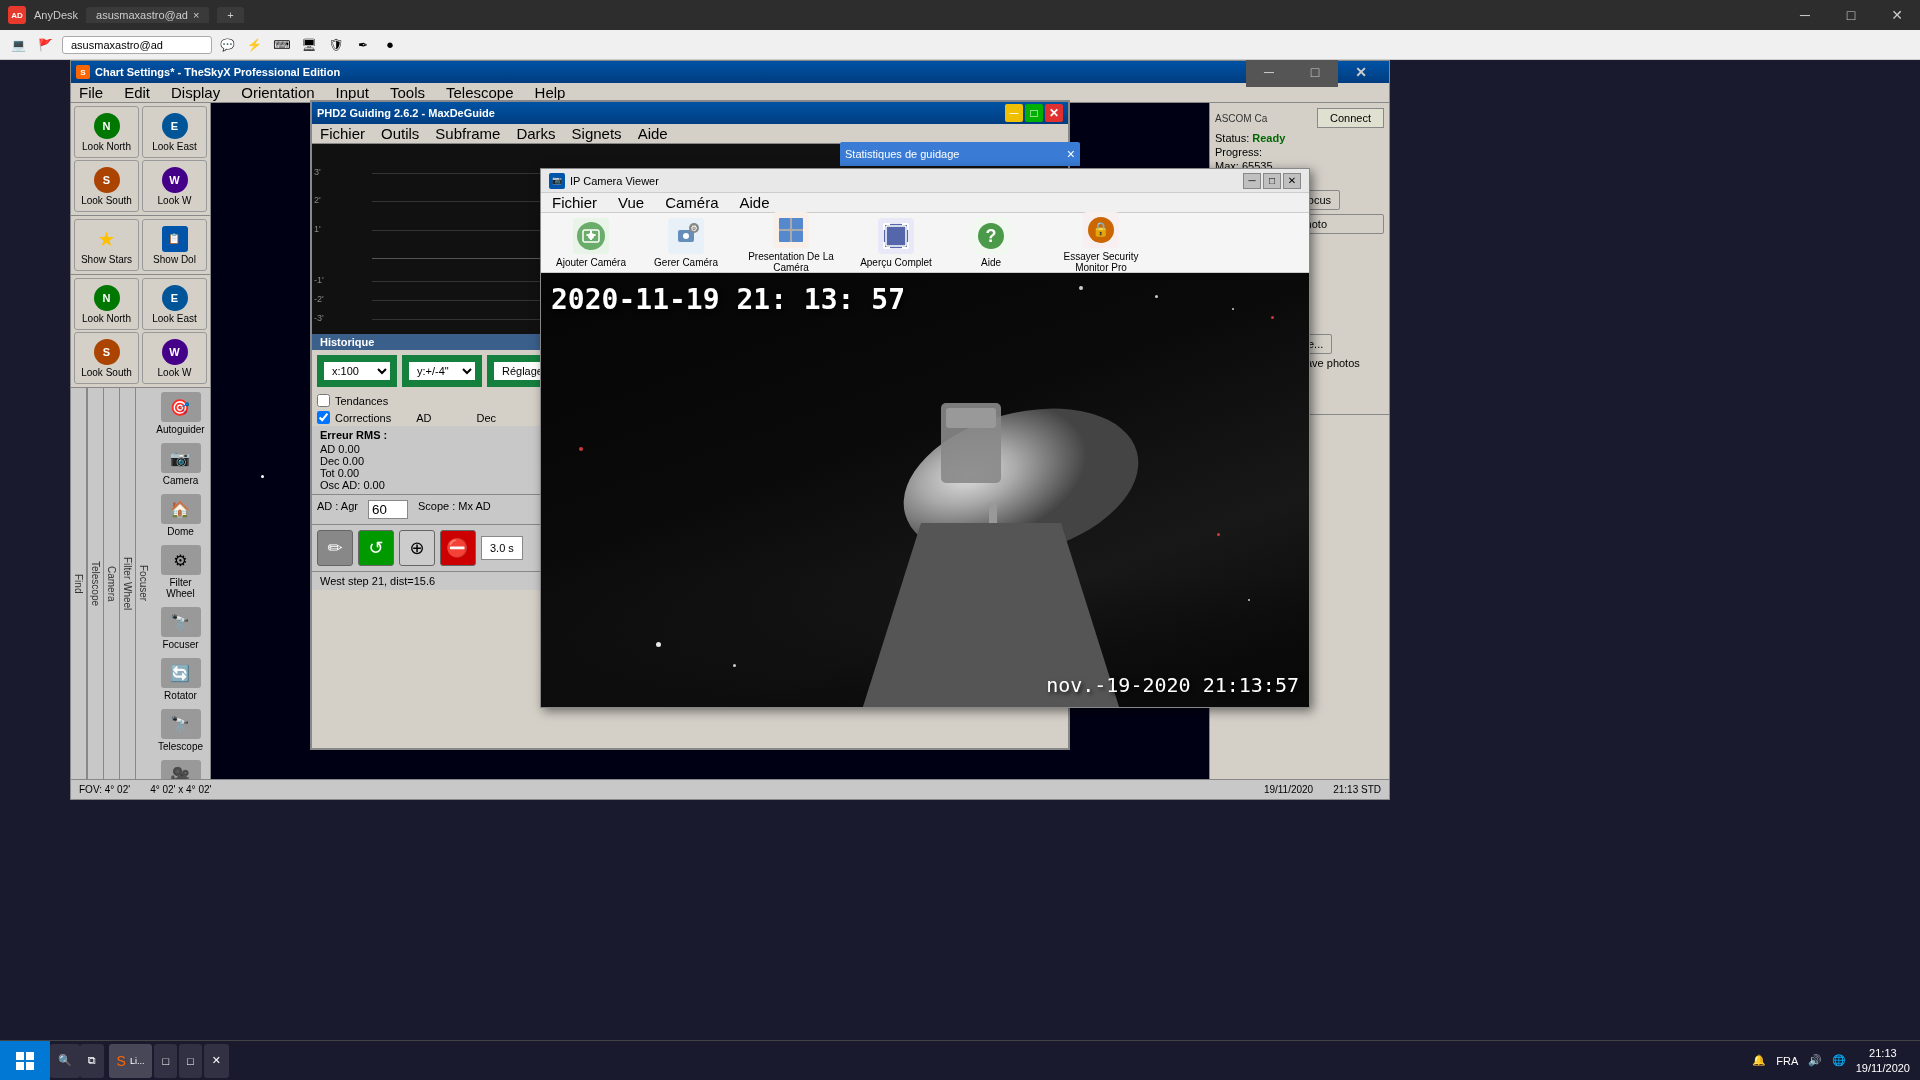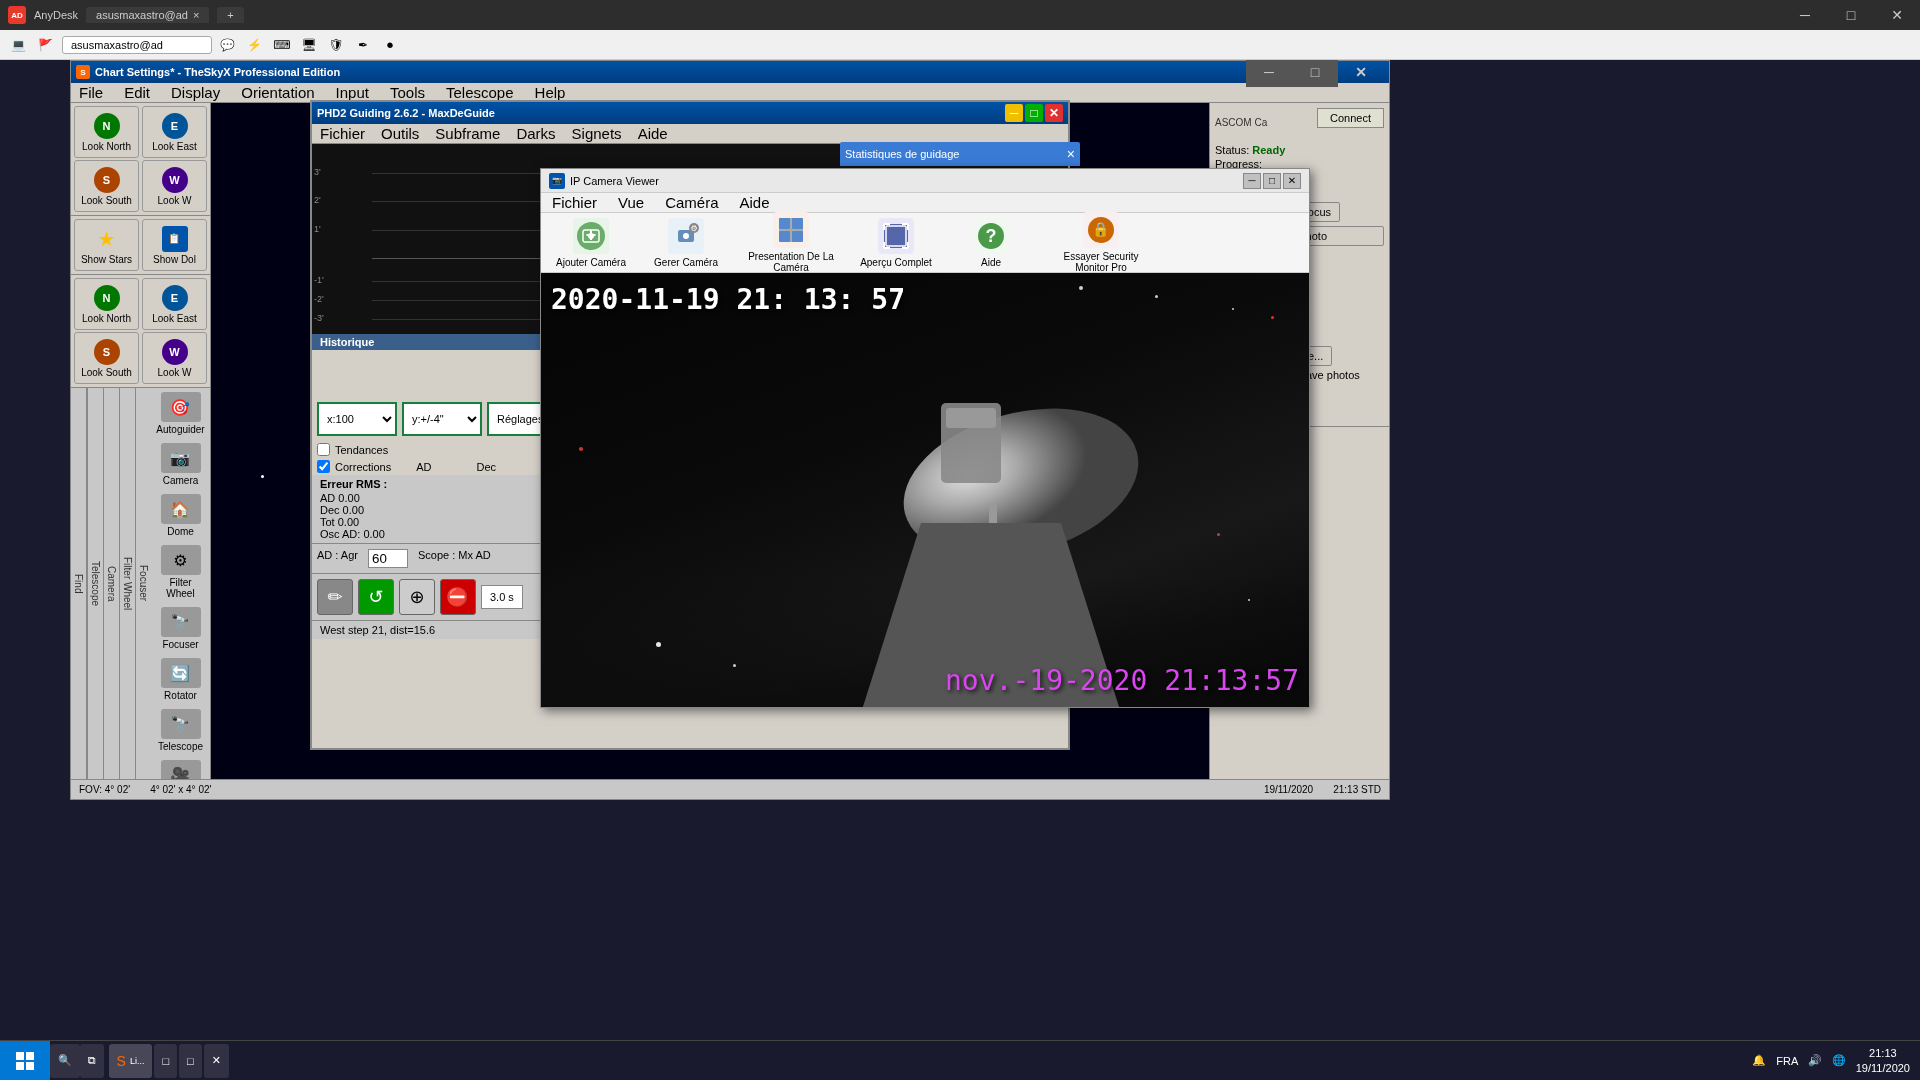--- a/index.html
+++ b/index.html
@@ -309,25 +309,24 @@
 
     
     .phd2-controls {
       display: flex;
       padding: 5px;
       gap: 5px;
     }
 
     .phd2-select {
       background: white;
-      border: 2px solid #15803d;
-      padding: 8px 4px;
+      border: 7px solid #15803d;
+      padding: 2px 4px;
       font-size: 11px;
       width: 80px;
-      margin-top: 47px;
     }
 
     .phd2-btn {
       background: #d4d0c8;
       border: 1px solid #888;
       padding: 3px 8px;
       font-size: 11px;
       cursor: pointer;
       border-radius: 2px;
     }
@@ -505,22 +504,22 @@
       font-size: 28px;
       font-weight: bold;
       font-family: monospace;
       text-shadow: 2px 2px 4px rgba(0,0,0,0.8);
       z-index: 5;
     }
     .ipcam-bottom-timestamp {
       position: absolute;
       bottom: 10px;
       right: 10px;
-      color: #d946ef;
-      font-size: 28px;
+      color: #ffffff;
+      font-size: 20px;
       font-family: monospace;
       text-shadow: 2px 2px 4px rgba(0,0,0,0.8);
       z-index: 5;
     }
     
     .cam-star {
       position: absolute;
       background: white;
       border-radius: 50%;
       opacity: 0.8;
@@ -876,21 +875,21 @@
         <div class="sky-star" style="top:65%;left:80%;width:2px;height:2px;"></div>
         <div class="sky-star" style="top:55%;left:5%;width:3px;height:3px;"></div>
         <div class="sky-star" style="top:75%;left:25%;width:2px;height:2px;"></div>
 
         <div class="sky-selection" style="top:28%;left:32%;width:40px;height:40px;"></div>
       </div>
     </div>
 
     <div style="width:180px; background:#d4d0c8; border-left:1px solid #888; display:flex; flex-direction:column;">
       <div style="padding:5px; border-bottom:1px solid #888;">
-        <div style="display:flex; justify-content:space-between; align-items:flex-end; margin-bottom:16px;">
+        <div style="display:flex; justify-content:space-between; align-items:center; margin-bottom:4px;">
           <span class="ascom-label">ASCOM Ca</span>
           <button class="connect-btn">Connect</button>
         </div>
         <div style="font-size:11px; margin-bottom:2px;">
           <span>Status:</span>
           <span class="camera-status-ready">Ready</span>
         </div>
         <div style="font-size:11px; margin-bottom:2px;">
           <span>Progress:</span>
         </div>

